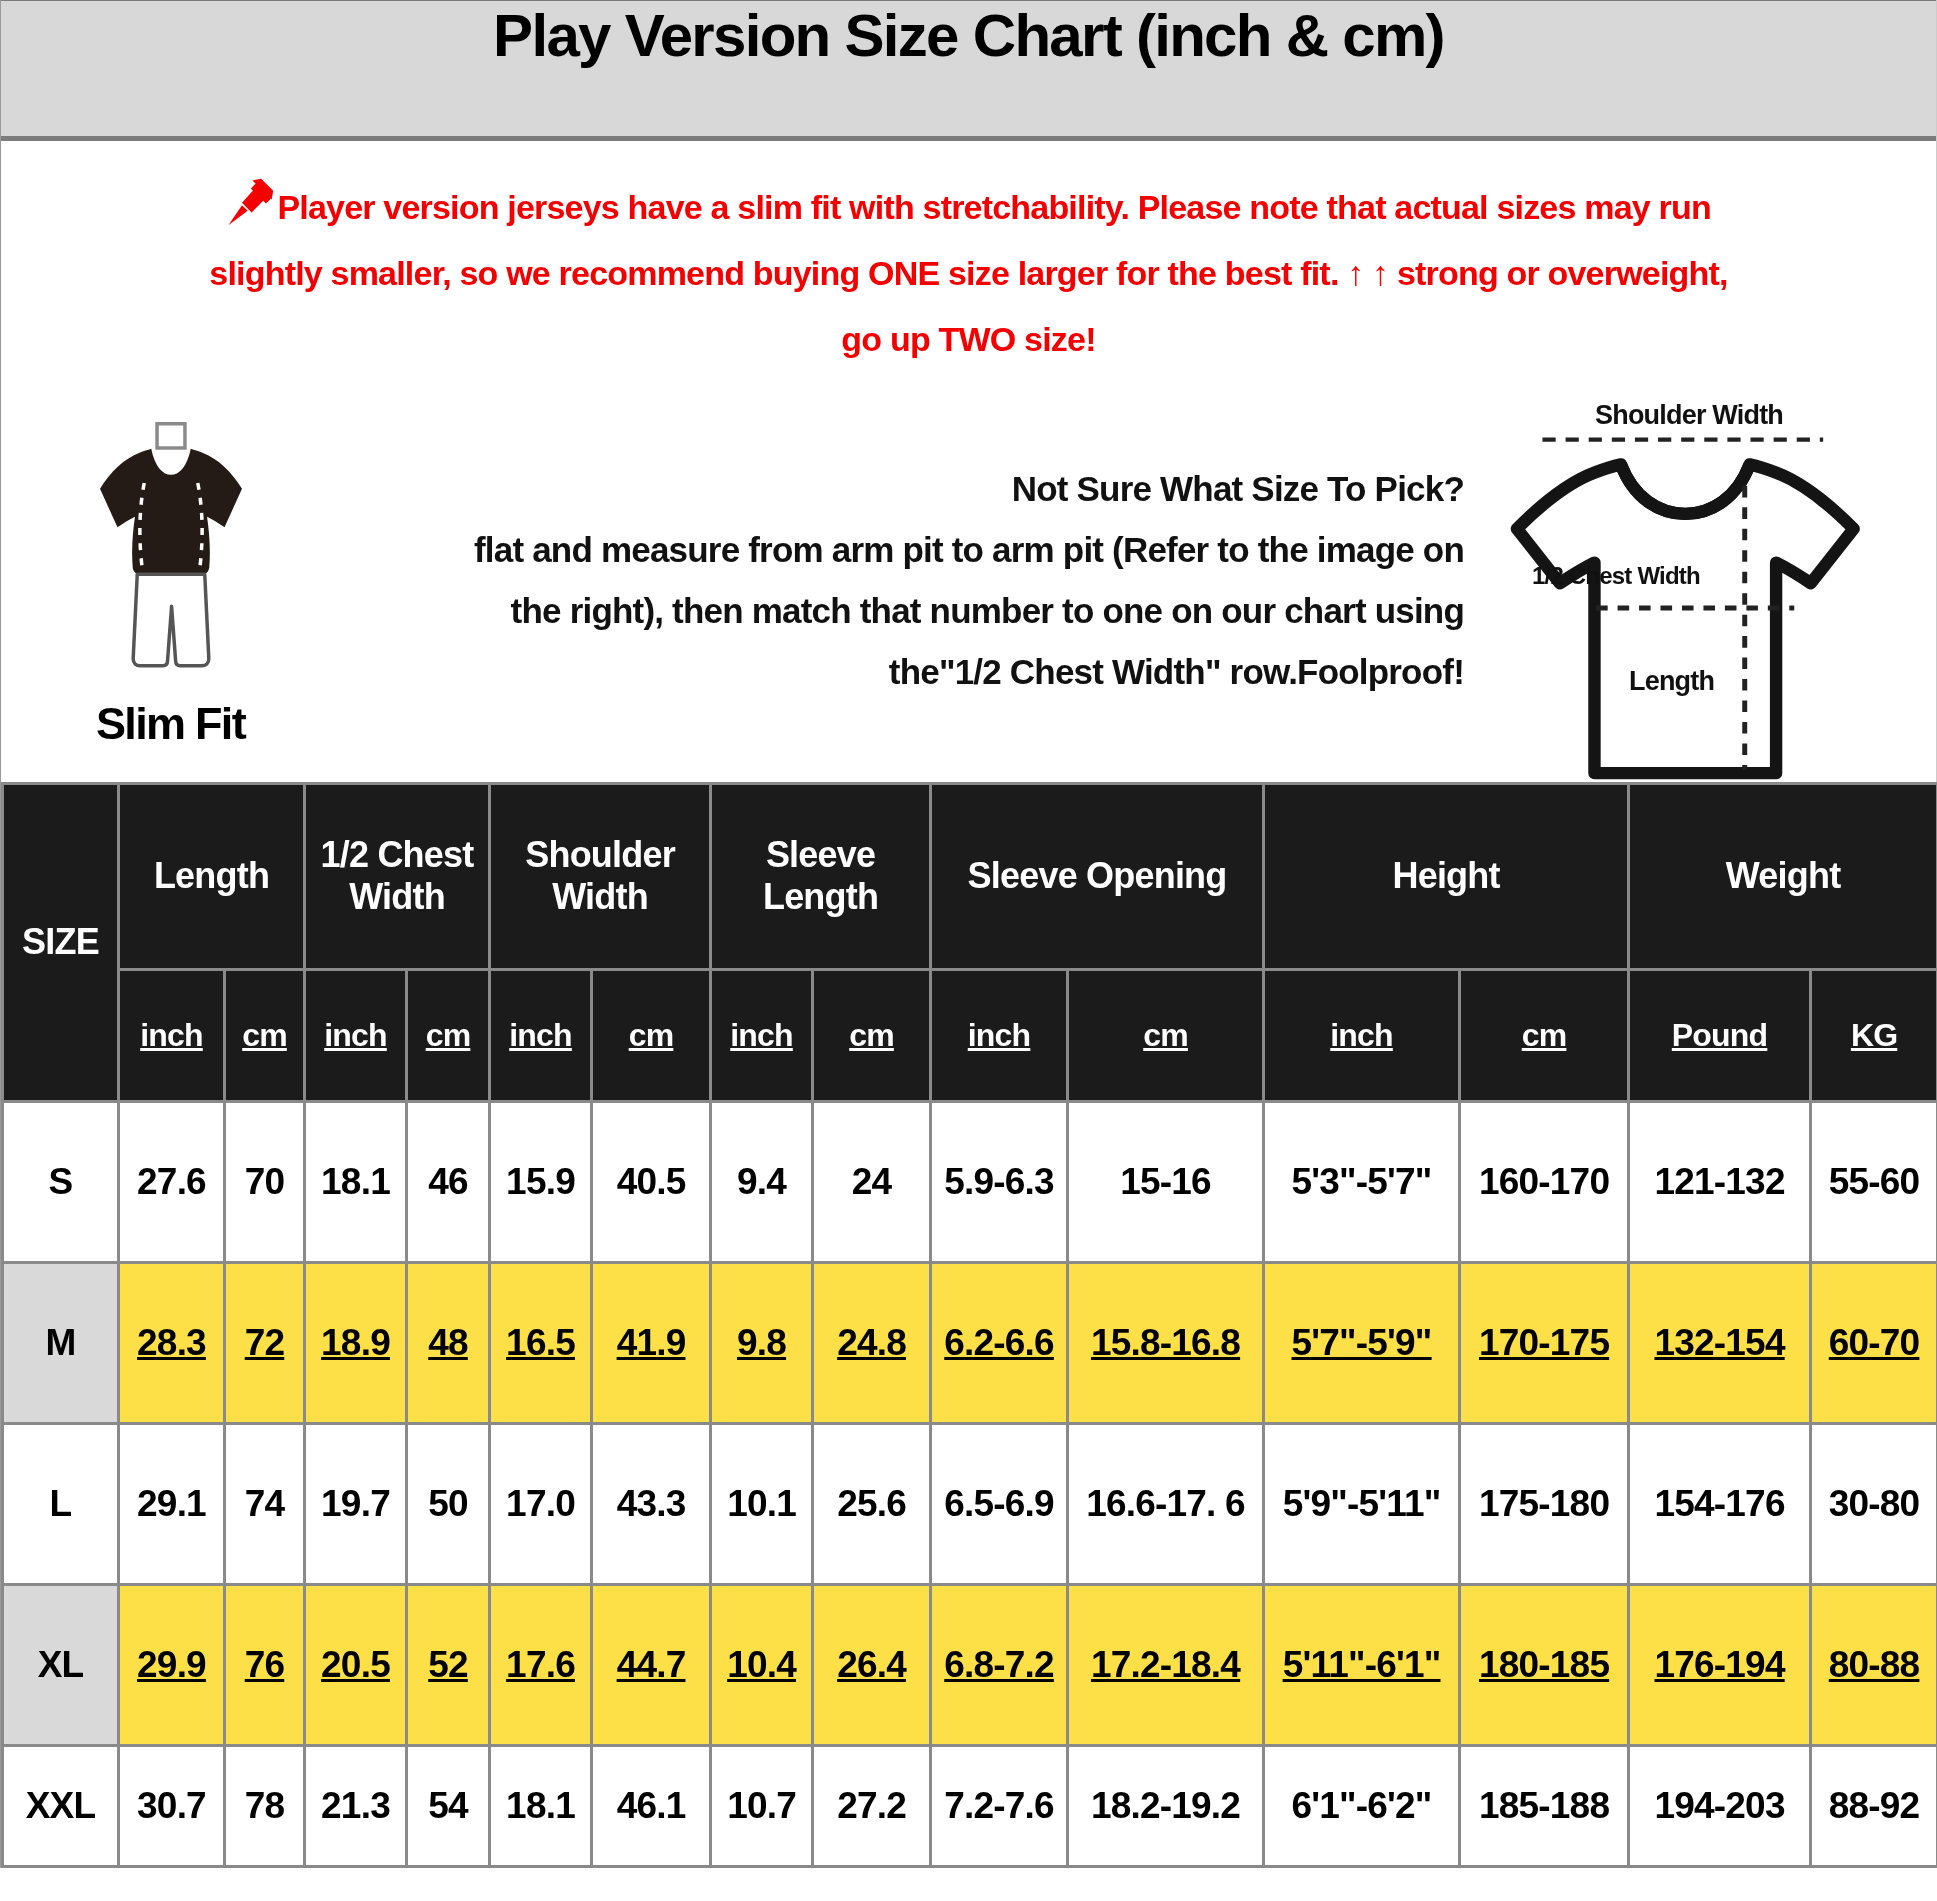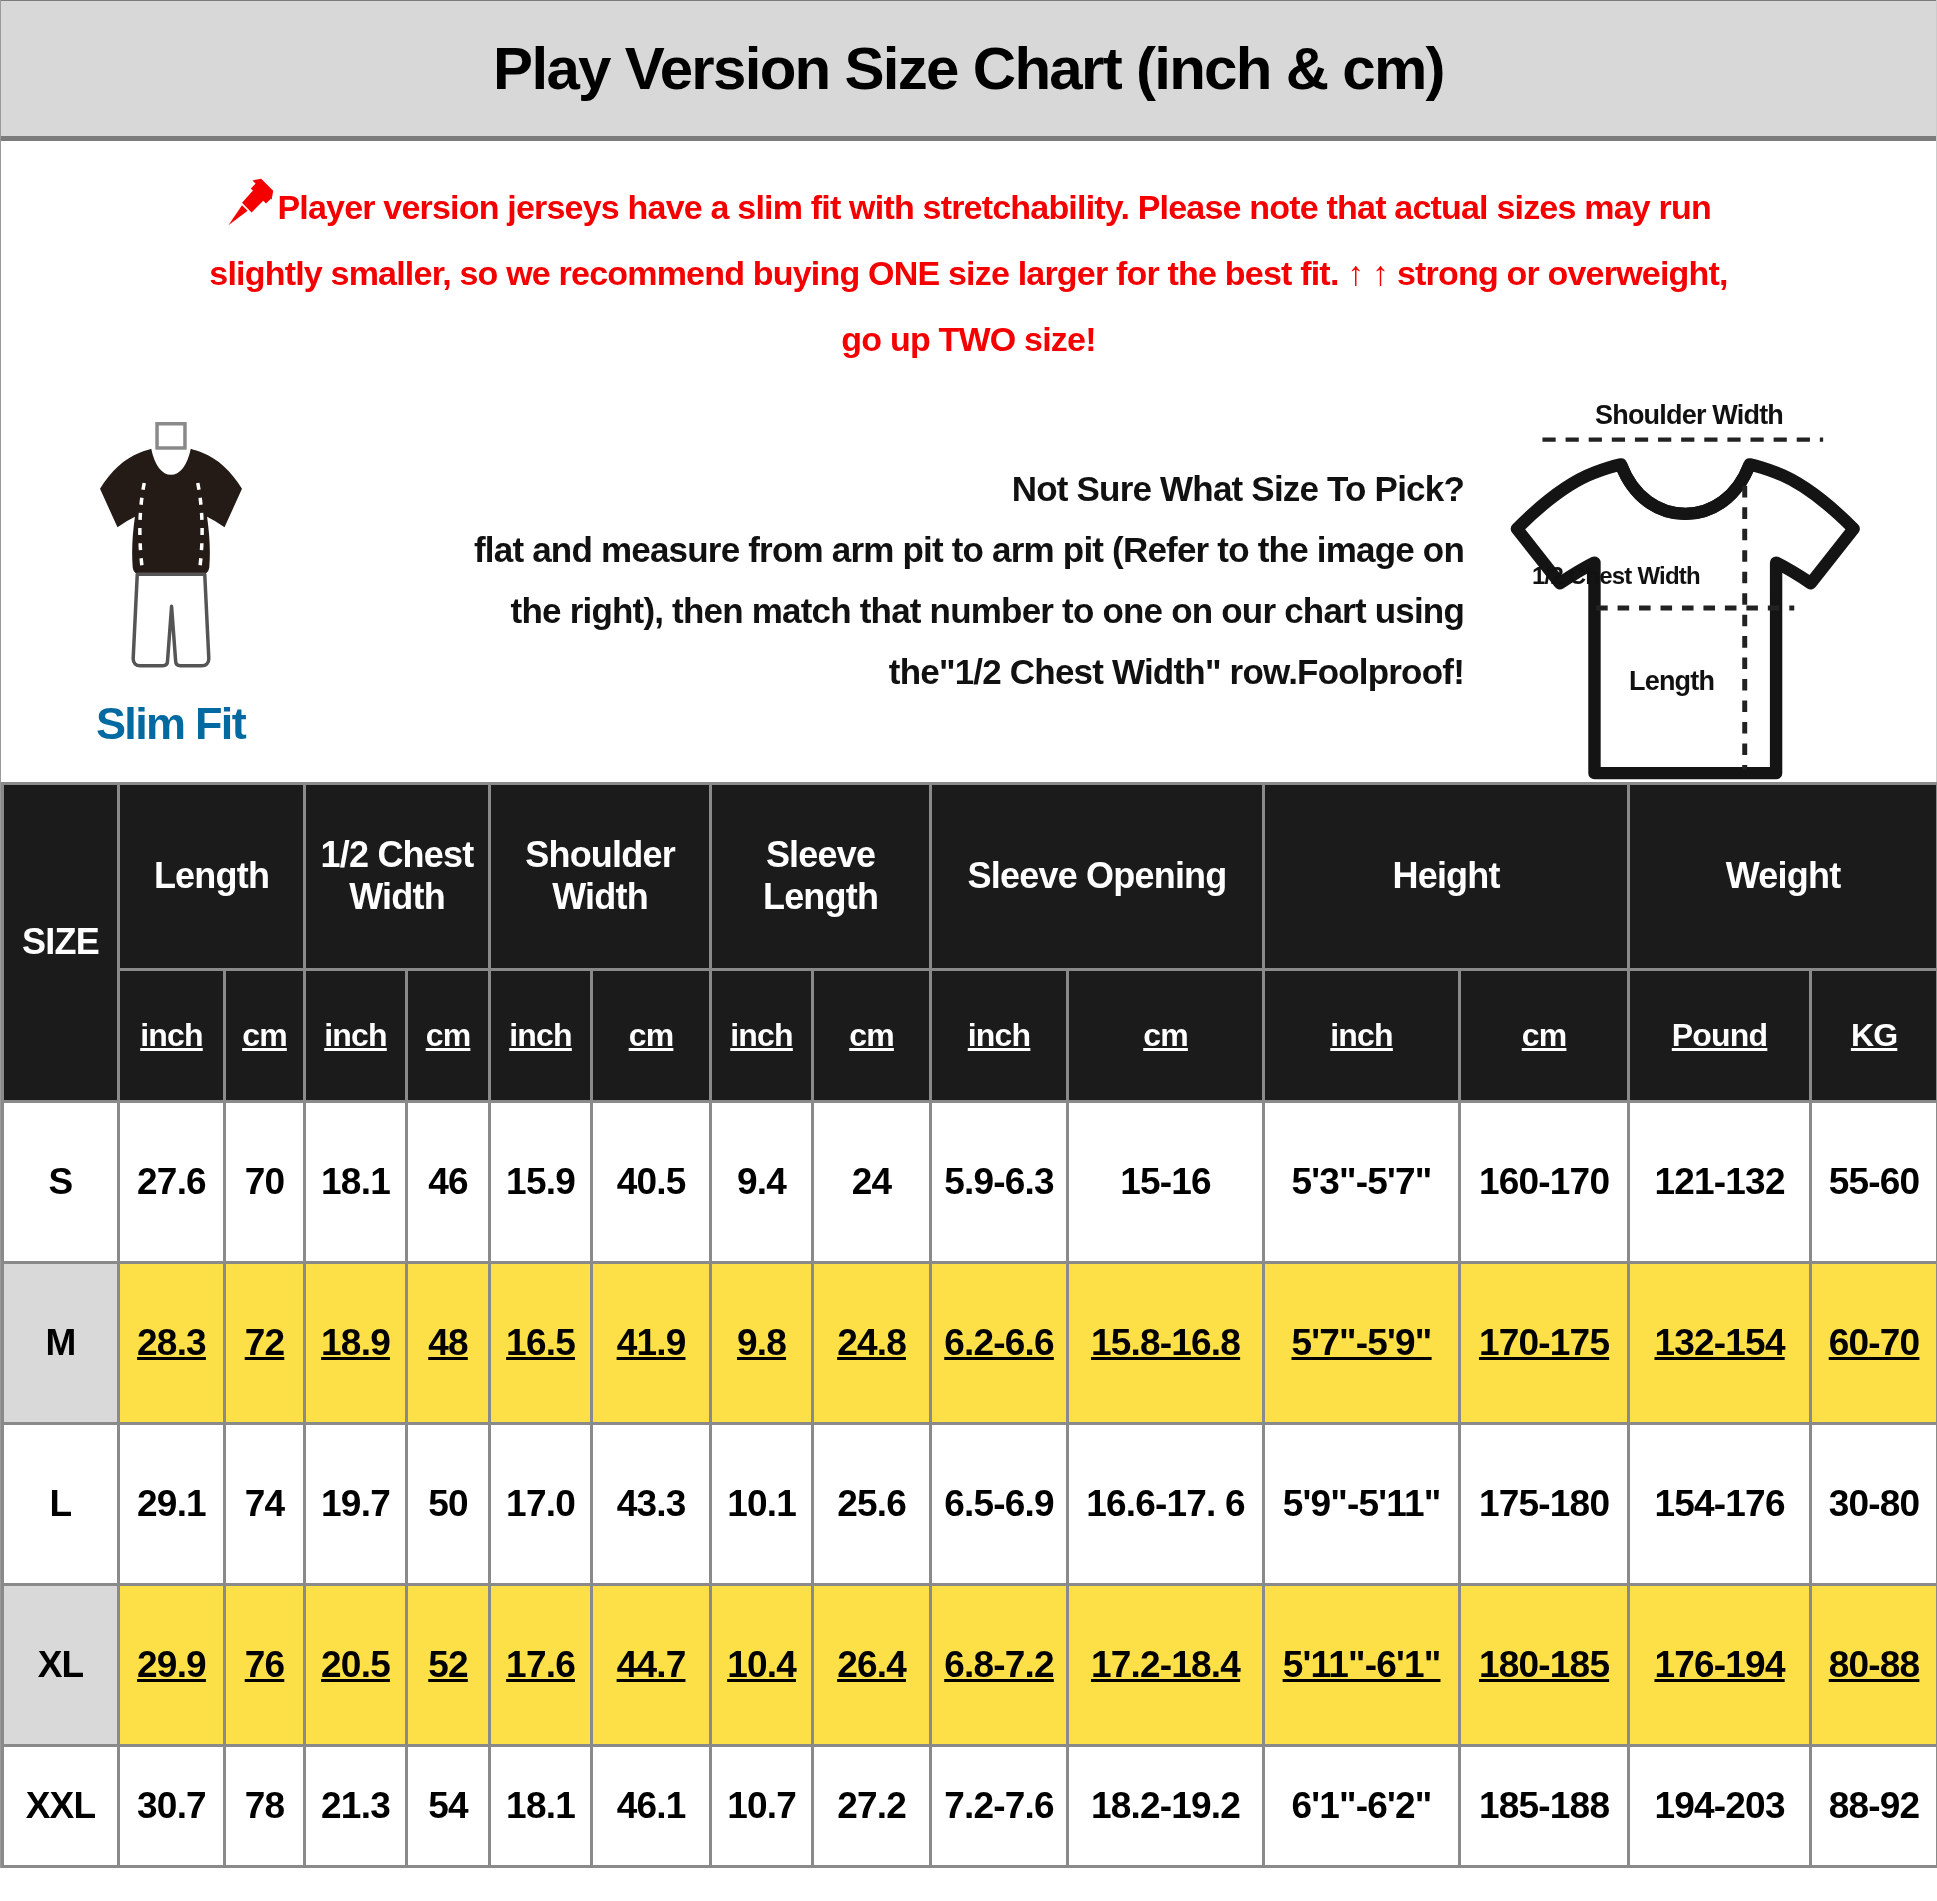--- a/index.html
+++ b/index.html
@@ -10,21 +10,21 @@
     border-left:1.7px solid #9a9a9a;
     border-right:1.7px solid #cccccc;
     box-sizing:border-box;
   }
   
   .title-band{
     background:#d8d8d8;
     border-top:1.7px solid #7c7c7c;
     border-bottom:5.8px solid #7c7c7c;
     height:135px;
-    display:flex;align-items:center;justify-content:center;
+    display:flex;align-items:flex-start;justify-content:center;
   }
   .title-band h1{
     margin:0;
     font-size:60px;
     font-weight:bold;
     letter-spacing:-1.7px;
     color:#000;
   }
   
   .notice{
@@ -42,21 +42,21 @@
     display:grid;
     grid-template-columns:273px 1fr 467px;
     align-items:start;
     padding:0 5px 8.3px 33px;
     height:388px;
     box-sizing:border-box;
   }
   .figure-col{text-align:center;padding-top:25px;}
   .figure-col svg{display:block;margin:0 auto;}
   .slimfit{
-    font-size:45px;font-weight:bold;letter-spacing:-1.7px;color:#0369a1;
+    font-size:45px;font-weight:bold;letter-spacing:-1.7px;color:#000000;
     margin-top:23px;text-align:center;
   }
   .guide{
     text-align:right;
     font-weight:bold;
     font-size:35px;
     letter-spacing:-0.8px;
     padding-top:64px;
   }
   .guide .gline{white-space:nowrap;line-height:61px;}

